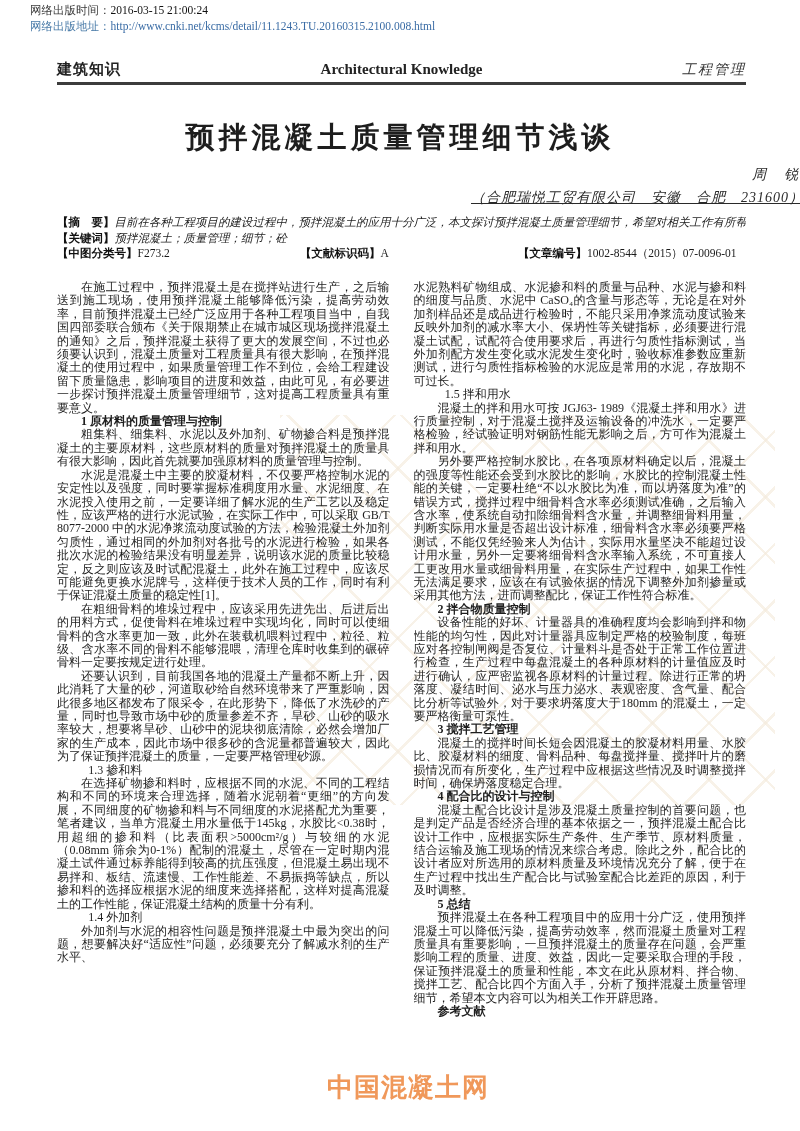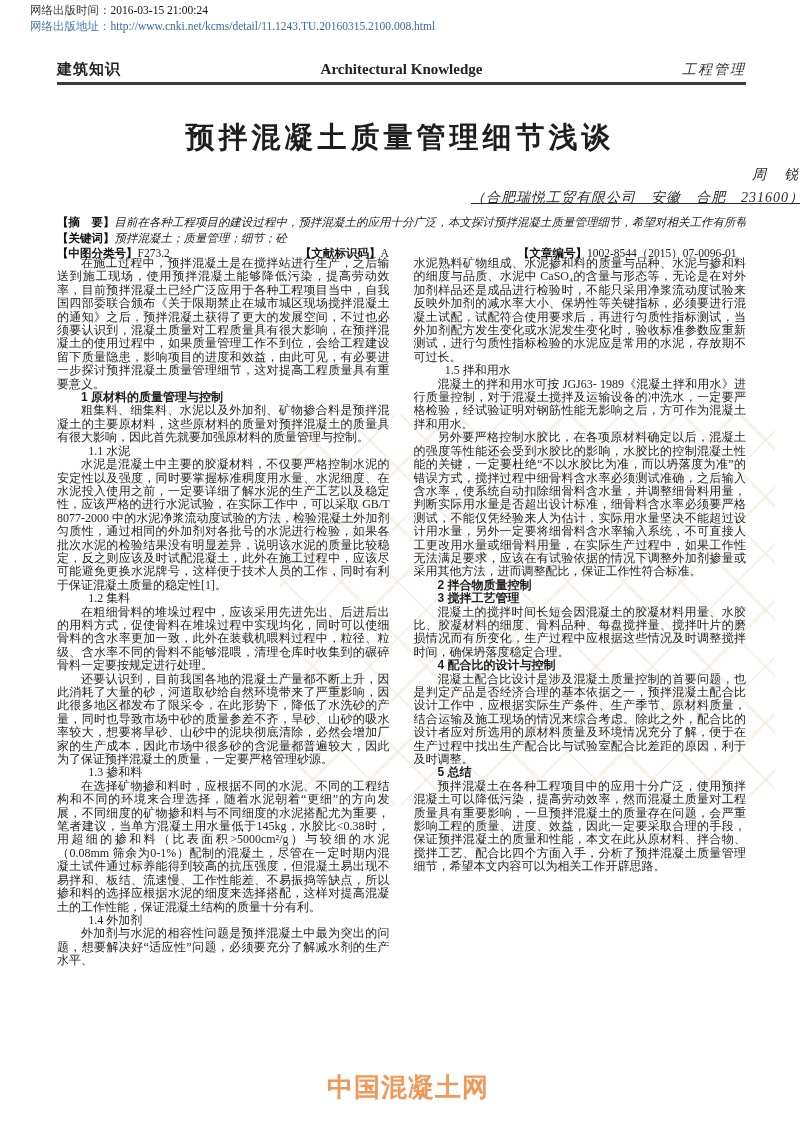--- a/index.html
+++ b/index.html
@@ -42,27 +42,27 @@
   .abs .plain{font-style:normal;color:#1a1a1a;}
 
   
   .lattice{position:absolute;left:280px;top:415px;width:495px;height:390px;z-index:0;
     opacity:.55;pointer-events:none;
     background-image:
       repeating-linear-gradient(45deg, rgba(234,217,191,.65) 0 2.5px, transparent 2.5px 40px),
       repeating-linear-gradient(135deg, rgba(234,217,191,.65) 0 2.5px, transparent 2.5px 40px);}
 
   
-  .bodycols{position:absolute;left:57px;top:257px;width:689px;height:742px;display:flex;gap:24px;z-index:1;}
+  .bodycols{position:absolute;left:57px;top:281px;width:689px;height:742px;display:flex;gap:24px;z-index:1;}
   .colm{width:341px;height:742px;overflow:hidden;font-size:12px;line-height:13.4px;
         text-align:justify;color:#1e1e1e;}
   .colm p,.colm h3,.colm h4{margin:0;padding:0;font-size:12px;line-height:13.4px;}
   .para{text-indent:2em;}
   .cont{text-indent:0;}
-  .h-main{font-weight:bold;text-indent:2em;font-family:Liberation Sans, sans-serif;font-size:11.8px;}
+  .h-main{font-weight:bold;text-indent:2em;font-family:Liberation Serif, serif;font-size:11.8px;}
   .h-sub{font-weight:normal;text-indent:2.6em;}
   .ref{font-style:italic;text-indent:2em;}
 
   
   .sitewm{position:absolute;left:327px;top:1070px;font-size:26px;font-weight:bold;
           color:#f0985a;font-family:"Liberation Sans","DejaVu Sans",sans-serif;
           letter-spacing:1px;z-index:2;}
 </style>
 </head>
 <body>
@@ -103,40 +103,40 @@
     </div>
   </div>
 
   <div class="lattice"></div>
 
   <div class="bodycols">
     <div class="colm">
       <p class="para">在施工过程中，预拌混凝土是在搅拌站进行生产，之后输送到施工现场，使用预拌混凝土能够降低污染，提高劳动效率，目前预拌混凝土已经广泛应用于各种工程项目当中，自我国四部委联合颁布《关于限期禁止在城市城区现场搅拌混凝土的通知》之后，预拌混凝土获得了更大的发展空间，不过也必须要认识到，混凝土质量对工程质量具有很大影响，在预拌混凝土的使用过程中，如果质量管理工作不到位，会给工程建设留下质量隐患，影响项目的进度和效益，由此可见，有必要进一步探讨预拌混凝土质量管理细节，这对提高工程质量具有重要意义。</p>
       <h3 class="h-main">1 原材料的质量管理与控制</h3>
       <p class="para">粗集料、细集料、水泥以及外加剂、矿物掺合料是预拌混凝土的主要原材料，这些原材料的质量对预拌混凝土的质量具有很大影响，因此首先就要加强原材料的质量管理与控制。</p>
-      <h4 class="h-sub">1.1 水泥</h4>
       <p class="para">水泥是混凝土中主要的胶凝材料，不仅要严格控制水泥的安定性以及强度，同时要掌握标准稠度用水量、水泥细度、在水泥投入使用之前，一定要详细了解水泥的生产工艺以及稳定性，应该严格的进行水泥试验，在实际工作中，可以采取 GB/T 8077-2000 中的水泥净浆流动度试验的方法，检验混凝土外加剂匀质性，通过相同的外加剂对各批号的水泥进行检验，如果各批次水泥的检验结果没有明显差异，说明该水泥的质量比较稳定，反之则应该及时试配混凝土，此外在施工过程中，应该尽可能避免更换水泥牌号，这样便于技术人员的工作，同时有利于保证混凝土质量的稳定性[1]。</p>
-      <h4 class="h-sub">1.2 集料</h4>
       <p class="para">在粗细骨料的堆垛过程中，应该采用先进先出、后进后出的用料方式，促使骨料在堆垛过程中实现均化，同时可以使细骨料的含水率更加一致，此外在装载机喂料过程中，粒径、粒级、含水率不同的骨料不能够混喂，清理仓库时收集到的碾碎骨料一定要按规定进行处理。</p>
       <p class="para">还要认识到，目前我国各地的混凝土产量都不断上升，因此消耗了大量的砂，河道取砂给自然环境带来了严重影响，因此很多地区都发布了限采令，在此形势下，降低了水洗砂的产量，同时也导致市场中砂的质量参差不齐，旱砂、山砂的吸水率较大，想要将旱砂、山砂中的泥块彻底清除，必然会增加厂家的生产成本，因此市场中很多砂的含泥量都普遍较大，因此为了保证预拌混凝土的质量，一定要严格管理砂源。</p>
       <h4 class="h-sub">1.3 掺和料</h4>
       <p class="para">在选择矿物掺和料时，应根据不同的水泥、不同的工程结构和不同的环境来合理选择，随着水泥朝着“更细”的方向发展，不同细度的矿物掺和料与不同细度的水泥搭配尤为重要，笔者建议，当单方混凝土用水量低于145kg，水胶比&lt;0.38时，用超细的掺和料（比表面积&gt;5000cm²/g）与较细的水泥（0.08mm 筛余为0-1%）配制的混凝土，尽管在一定时期内混凝土试件通过标养能得到较高的抗压强度，但混凝土易出现不易拌和、板结、流速慢、工作性能差、不易振捣等缺点，所以掺和料的选择应根据水泥的细度来选择搭配，这样对提高混凝土的工作性能，保证混凝土结构的质量十分有利。</p>
       <h4 class="h-sub">1.4 外加剂</h4>
       <p class="para">外加剂与水泥的相容性问题是预拌混凝土中最为突出的问题，想要解决好“适应性”问题，必须要充分了解减水剂的生产水平、</p>
     </div>
     <div class="colm">
       <p class="cont">水泥熟料矿物组成、水泥掺和料的质量与品种、水泥与掺和料的细度与品质、水泥中 CaSO₄的含量与形态等，无论是在对外加剂样品还是成品进行检验时，不能只采用净浆流动度试验来反映外加剂的减水率大小、保坍性等关键指标，必须要进行混凝土试配，试配符合使用要求后，再进行匀质性指标测试，当外加剂配方发生变化或水泥发生变化时，验收标准参数应重新测试，进行匀质性指标检验的水泥应是常用的水泥，存放期不可过长。</p>
       <h4 class="h-sub">1.5 拌和用水</h4>
       <p class="para">混凝土的拌和用水可按 JGJ63- 1989《混凝土拌和用水》进行质量控制，对于混凝土搅拌及运输设备的冲洗水，一定要严格检验，经试验证明对钢筋性能无影响之后，方可作为混凝土拌和用水。</p>
       <p class="para">另外要严格控制水胶比，在各项原材料确定以后，混凝土的强度等性能还会受到水胶比的影响，水胶比的控制混凝土性能的关键，一定要杜绝“不以水胶比为准，而以坍落度为准”的错误方式，搅拌过程中细骨料含水率必须测试准确，之后输入含水率，使系统自动扣除细骨料含水量，并调整细骨料用量，判断实际用水量是否超出设计标准，细骨料含水率必须要严格测试，不能仅凭经验来人为估计，实际用水量坚决不能超过设计用水量，另外一定要将细骨料含水率输入系统，不可直接人工更改用水量或细骨料用量，在实际生产过程中，如果工作性无法满足要求，应该在有试验依据的情况下调整外加剂掺量或采用其他方法，进而调整配比，保证工作性符合标准。</p>
       <h3 class="h-main">2 拌合物质量控制</h3>
+      <p class="para">设备性能的好坏、计量器具的准确程度均会影响到拌和物性能的均匀性，因此对计量器具应制定严格的校验制度，每班应对各控制闸阀是否复位、计量料斗是否处于正常工作位置进行检查，生产过程中每盘混凝土的各种原材料的计量值应及时进行确认，应严密监视各原材料的计量过程。除进行正常的坍落度、凝结时间、泌水与压力泌水、表观密度、含气量、配合比分析等试验外，对于要求坍落度大于180mm 的混凝土，一定要严格衡量可泵性。</p>
       <h3 class="h-main">3 搅拌工艺管理</h3>
       <p class="para">混凝土的搅拌时间长短会因混凝土的胶凝材料用量、水胶比、胶凝材料的细度、骨料品种、每盘搅拌量、搅拌叶片的磨损情况而有所变化，生产过程中应根据这些情况及时调整搅拌时间，确保坍落度稳定合理。</p>
       <h3 class="h-main">4 配合比的设计与控制</h3>
       <p class="para">混凝土配合比设计是涉及混凝土质量控制的首要问题，也是判定产品是否经济合理的基本依据之一，预拌混凝土配合比设计工作中，应根据实际生产条件、生产季节、原材料质量，结合运输及施工现场的情况来综合考虑。除此之外，配合比的设计者应对所选用的原材料质量及环境情况充分了解，便于在生产过程中找出生产配合比与试验室配合比差距的原因，利于及时调整。</p>
       <h3 class="h-main">5 总结</h3>
       <p class="para">预拌混凝土在各种工程项目中的应用十分广泛，使用预拌混凝土可以降低污染，提高劳动效率，然而混凝土质量对工程质量具有重要影响，一旦预拌混凝土的质量存在问题，会严重影响工程的质量、进度、效益，因此一定要采取合理的手段，保证预拌混凝土的质量和性能，本文在此从原材料、拌合物、搅拌工艺、配合比四个方面入手，分析了预拌混凝土质量管理细节，希望本文内容可以为相关工作开辟思路。</p>
+      <h3 class="h-main">参考文献</h3>
     </div>
   </div>
 
   <div class="sitewm">中国混凝土网</div>
 
 </div>
 
 </body></html>

